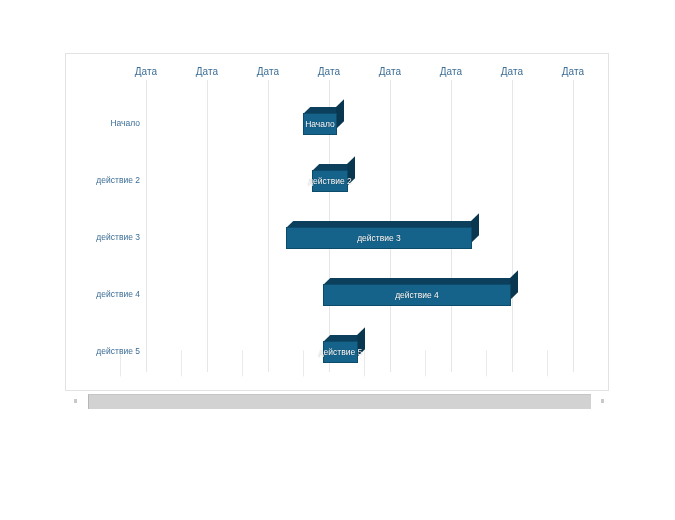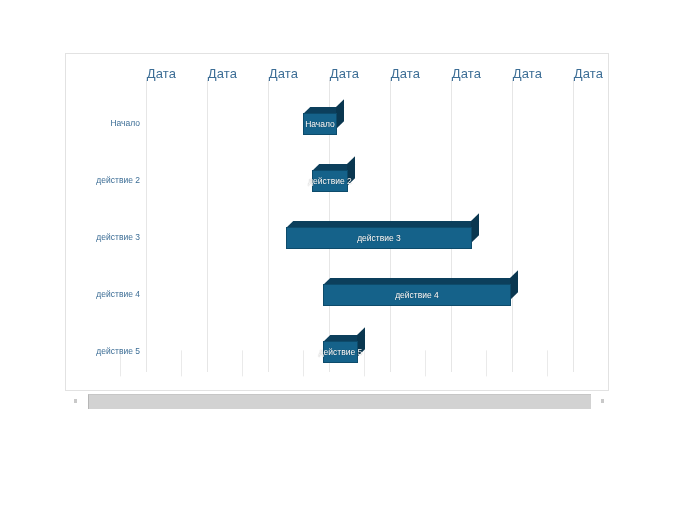--- a/index.html
+++ b/index.html
@@ -21,22 +21,22 @@
     background:#ffffff;
     box-sizing:border-box;
   }
 
   
   .col-header{
     position:absolute;
     top:66px;
     width:60px;
     margin-left:-30px;
-    text-align:right;
-    font-size:13px;
+    text-align:center;
+    font-size:10px;
     color:#3d6e96;
     letter-spacing:.1px;
     white-space:nowrap;
   }
 
   
   .gridline{
     position:absolute;
     top:80px;
     width:1px;

